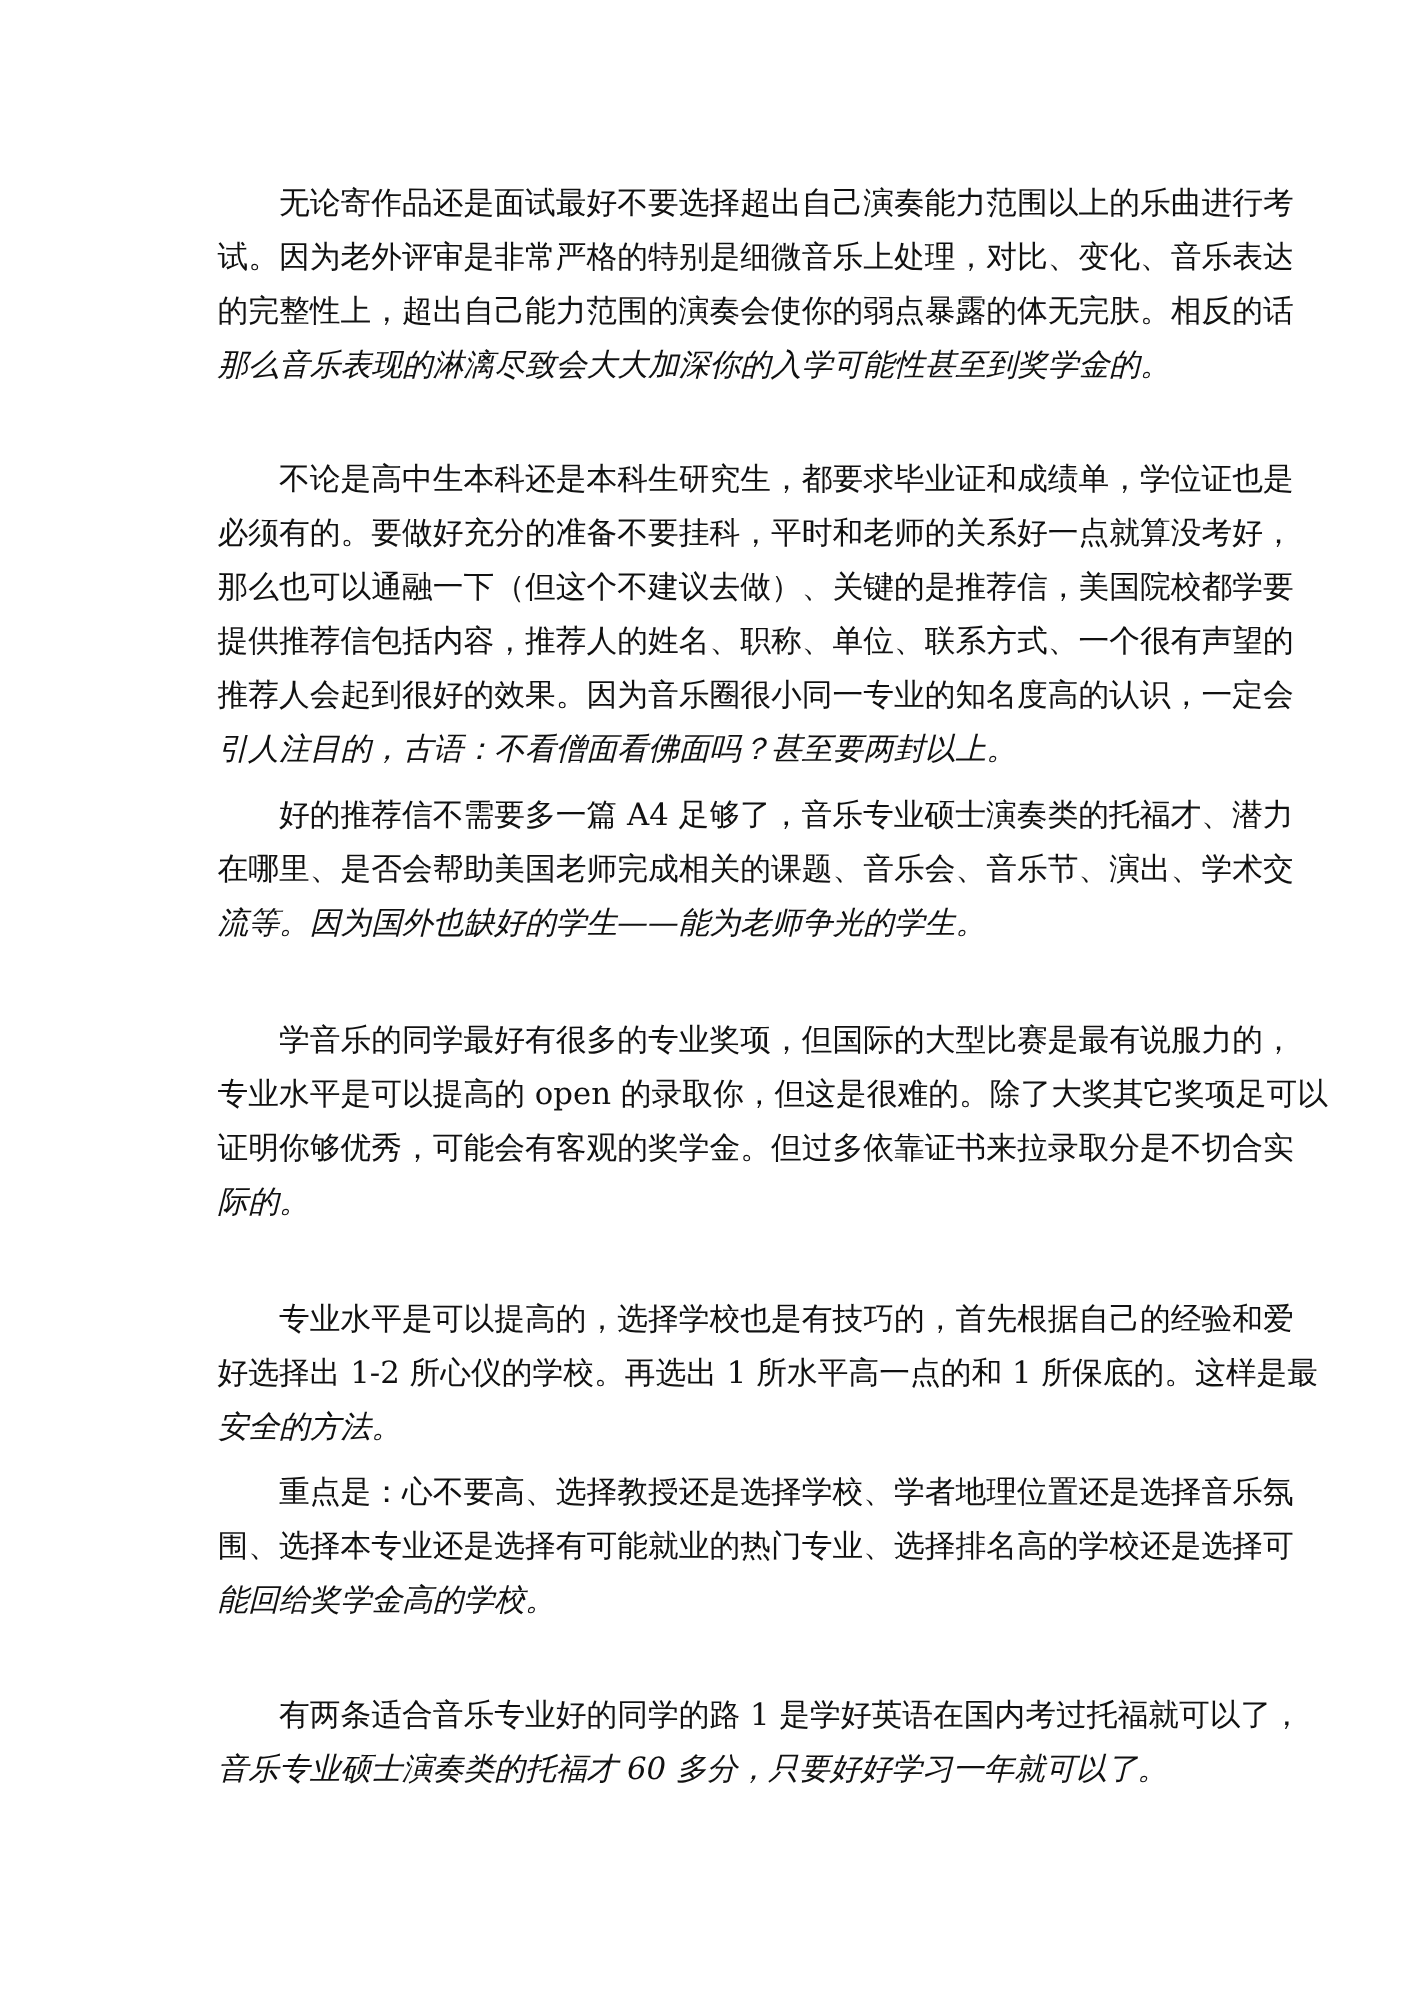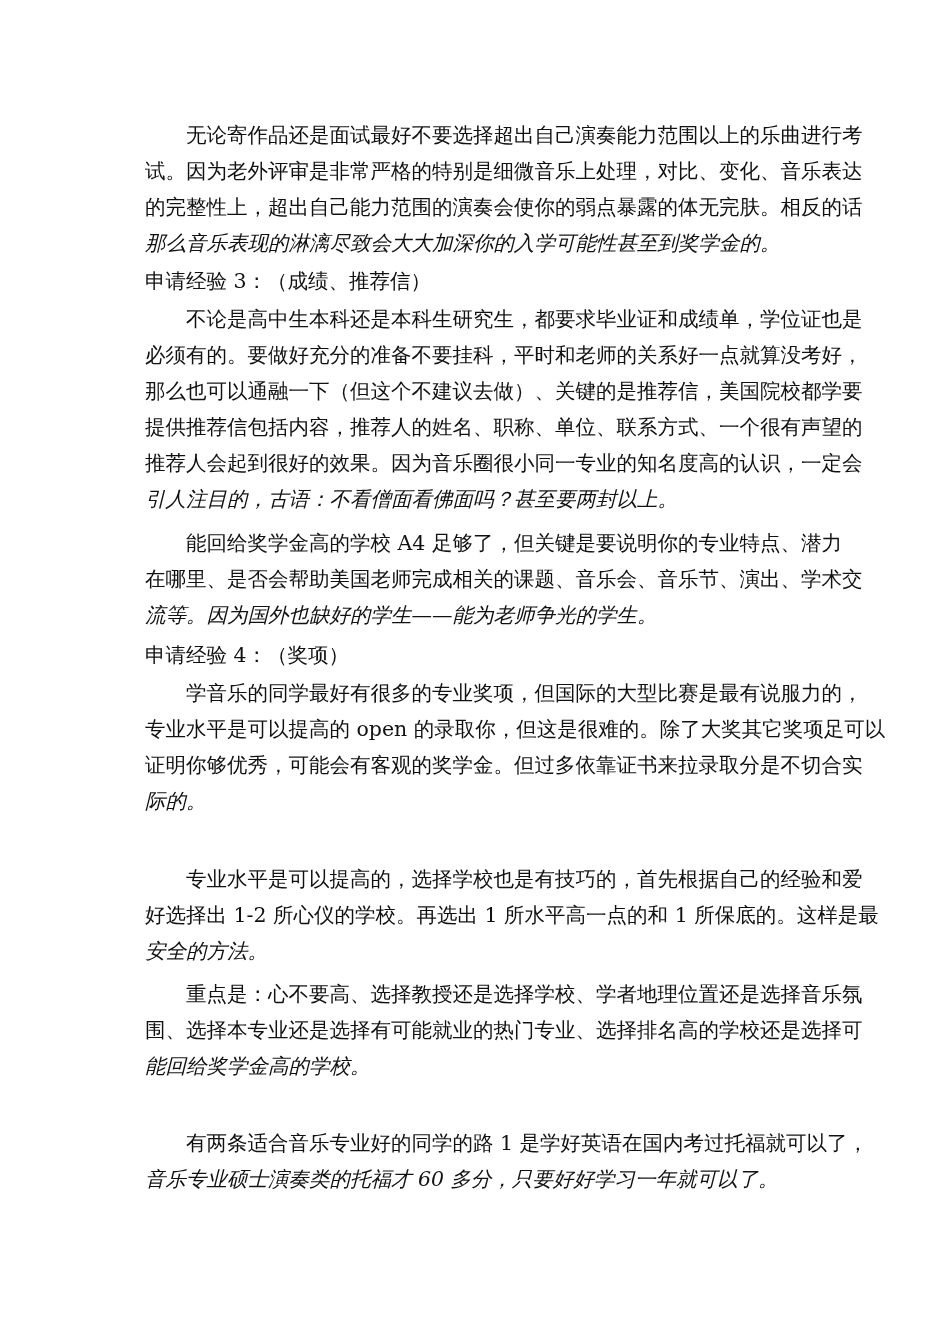--- a/index.html
+++ b/index.html
@@ -52,38 +52,36 @@
 
 <div class="page">
 
   <div>
     <div class="line indent" style="top:120px">无论寄作品还是面试最好不要选择超出自己演奏能力范围以上的乐曲进行考</div>
     <div class="line" style="top:156px">试。因为老外评审是非常严格的特别是细微音乐上处理，对比、变化、音乐表达</div>
     <div class="line" style="top:192px">的完整性上，超出自己能力范围的演奏会使你的弱点暴露的体无完肤。相反的话</div>
     <div class="line last" style="top:228px">那么音乐表现的淋漓尽致会大大加深你的入学可能性甚至到奖学金的。</div>
   </div>
 
-  <div class="line heading" style="top:266px">申请经验 3：（成绩、推荐信）</div>
 
   <div>
     <div class="line indent" style="top:304px">不论是高中生本科还是本科生研究生，都要求毕业证和成绩单，学位证也是</div>
     <div class="line" style="top:340px">必须有的。要做好充分的准备不要挂科，平时和老师的关系好一点就算没考好，</div>
     <div class="line" style="top:376px">那么也可以通融一下（但这个不建议去做）、关键的是推荐信，美国院校都学要</div>
     <div class="line" style="top:412px">提供推荐信包括内容，推荐人的姓名、职称、单位、联系方式、一个很有声望的</div>
     <div class="line" style="top:448px">推荐人会起到很好的效果。因为音乐圈很小同一专业的知名度高的认识，一定会</div>
     <div class="line last" style="top:484px">引人注目的，古语：不看僧面看佛面吗？甚至要两封以上。</div>
   </div>
 
   <div>
-    <div class="line indent" style="top:528px">能回给奖学金高的学校 A4 足够了，但关键是要说明你的专业特点、潜力</div>
+    <div class="line indent" style="top:528px">好的推荐信不需要多一篇 A4 足够了，音乐专业硕士演奏类的托福才、潜力</div>
     <div class="line" style="top:564px">在哪里、是否会帮助美国老师完成相关的课题、音乐会、音乐节、演出、学术交</div>
     <div class="line last" style="top:600px">流等。因为国外也缺好的学生——能为老师争光的学生。</div>
   </div>
 
-  <div class="line heading" style="top:640px">申请经验 4：（奖项）</div>
 
   <div>
     <div class="line indent" style="top:678px">学音乐的同学最好有很多的专业奖项，但国际的大型比赛是最有说服力的，</div>
     <div class="line" style="top:714px">专业水平是可以提高的 open 的录取你，但这是很难的。除了大奖其它奖项足可以</div>
     <div class="line" style="top:750px">证明你够优秀，可能会有客观的奖学金。但过多依靠证书来拉录取分是不切合实</div>
     <div class="line last" style="top:786px">际的。</div>
   </div>
 
 
   <div>

